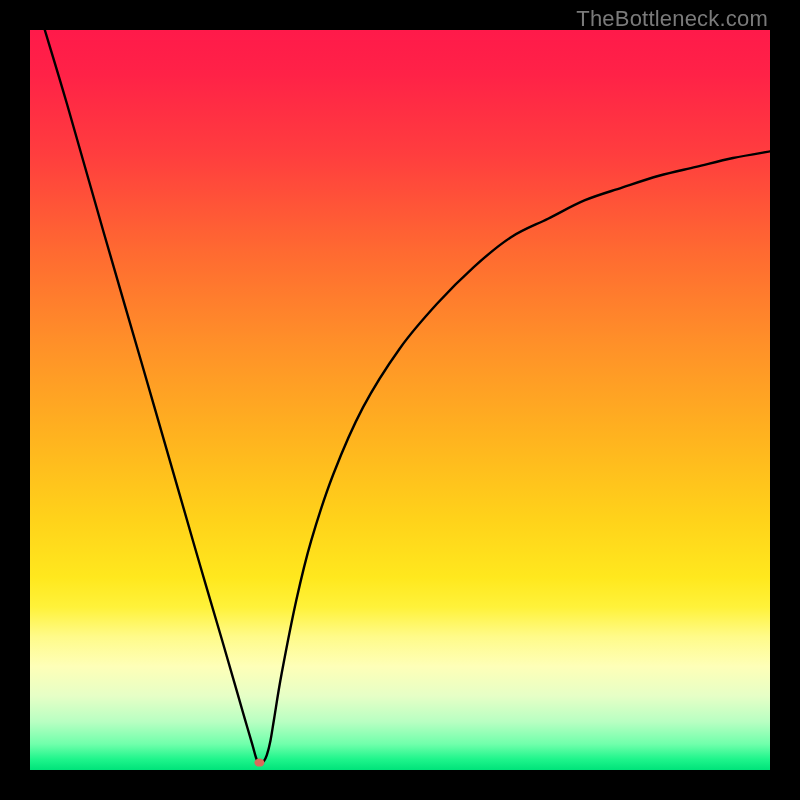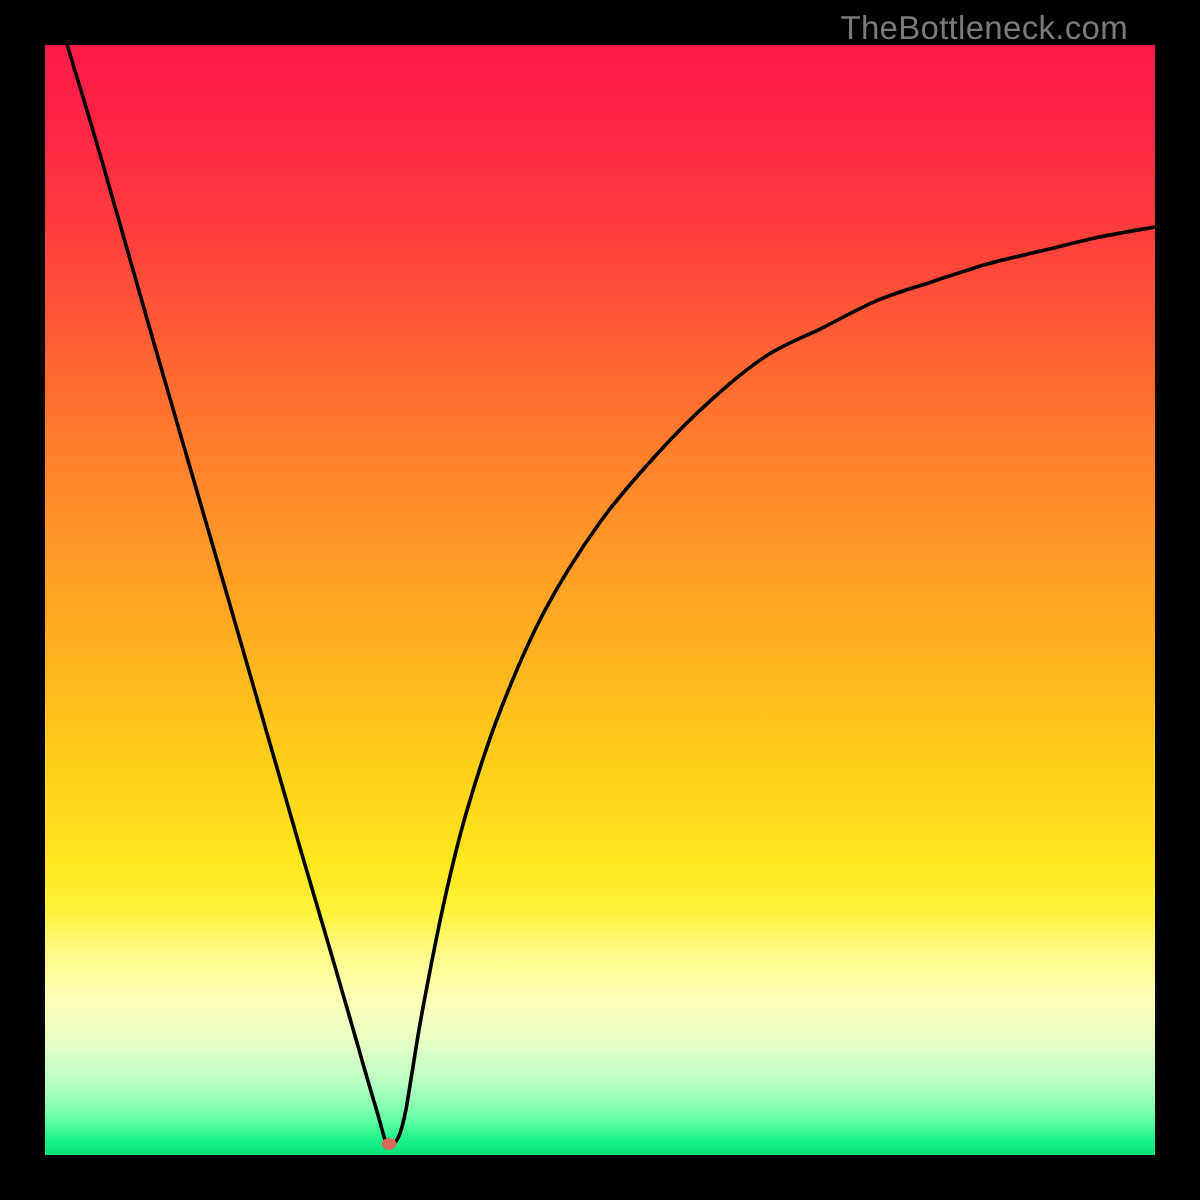--- a/index.html
+++ b/index.html
@@ -13,21 +13,21 @@
     .plot-area {
       position: absolute;
       left: 30px;
       top: 30px;
       width: 740px;
       height: 740px;
     }
     .watermark {
       position: absolute;
       top: 6px;
-      right: 48px;
+      right: 32px;
       color: #7a7a7a;
       font-family: Arial, sans-serif;
       font-size: 22px;
       font-weight: 500;
       letter-spacing: 0.2px;
     }
     svg { display: block; }
   </style>
 </head>
 <body>

